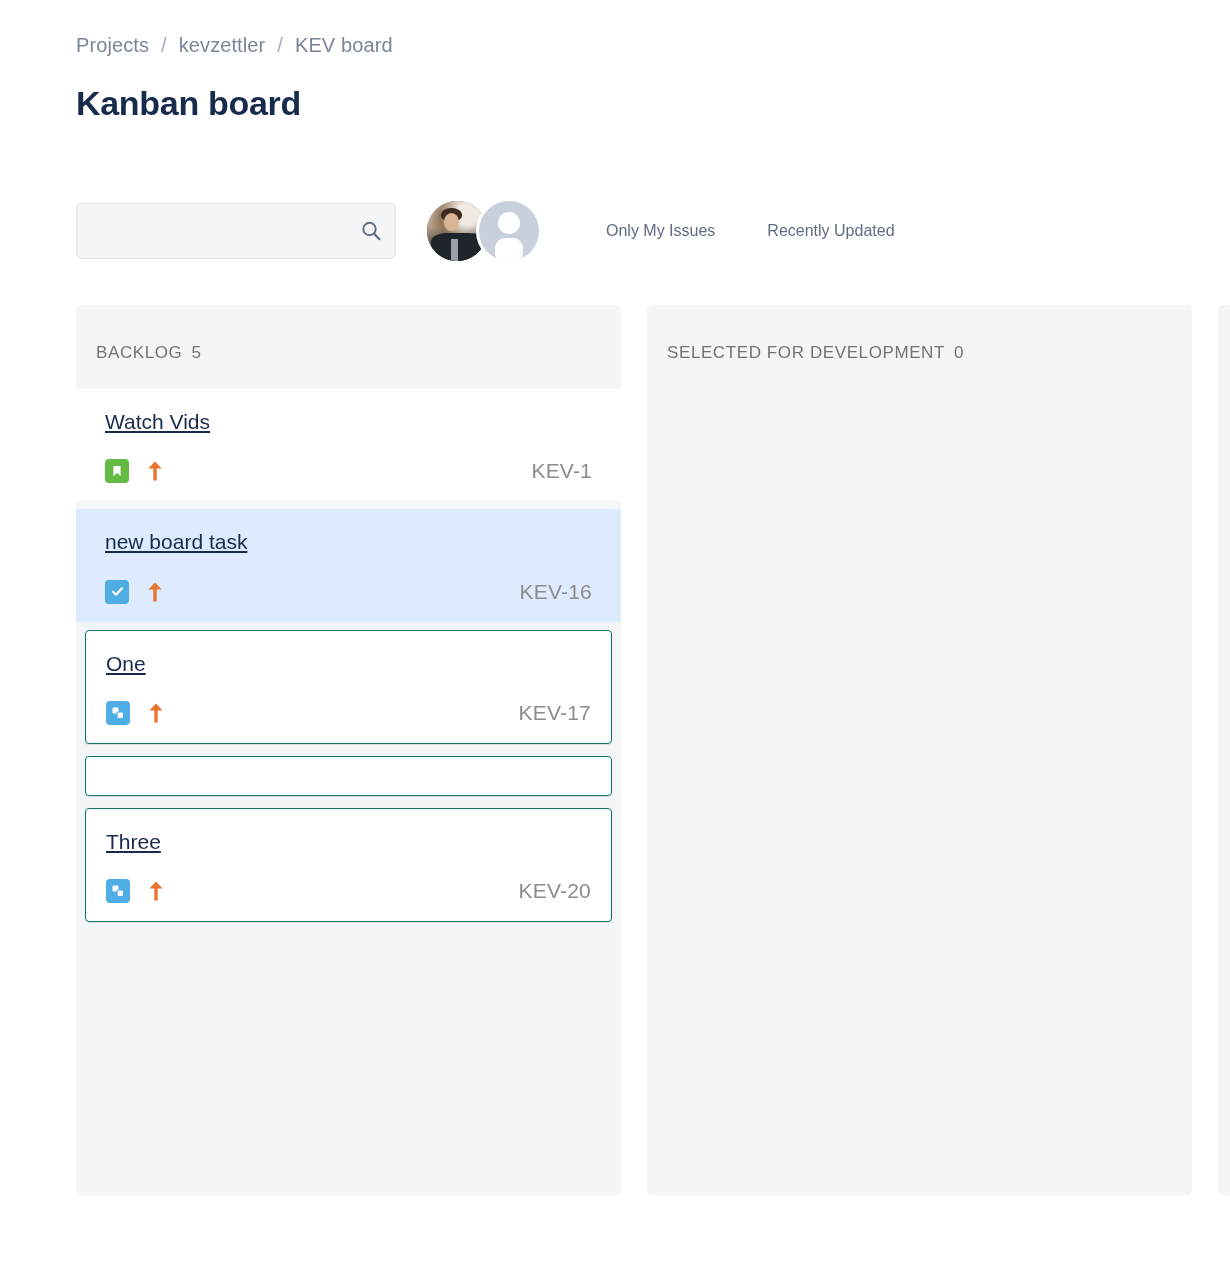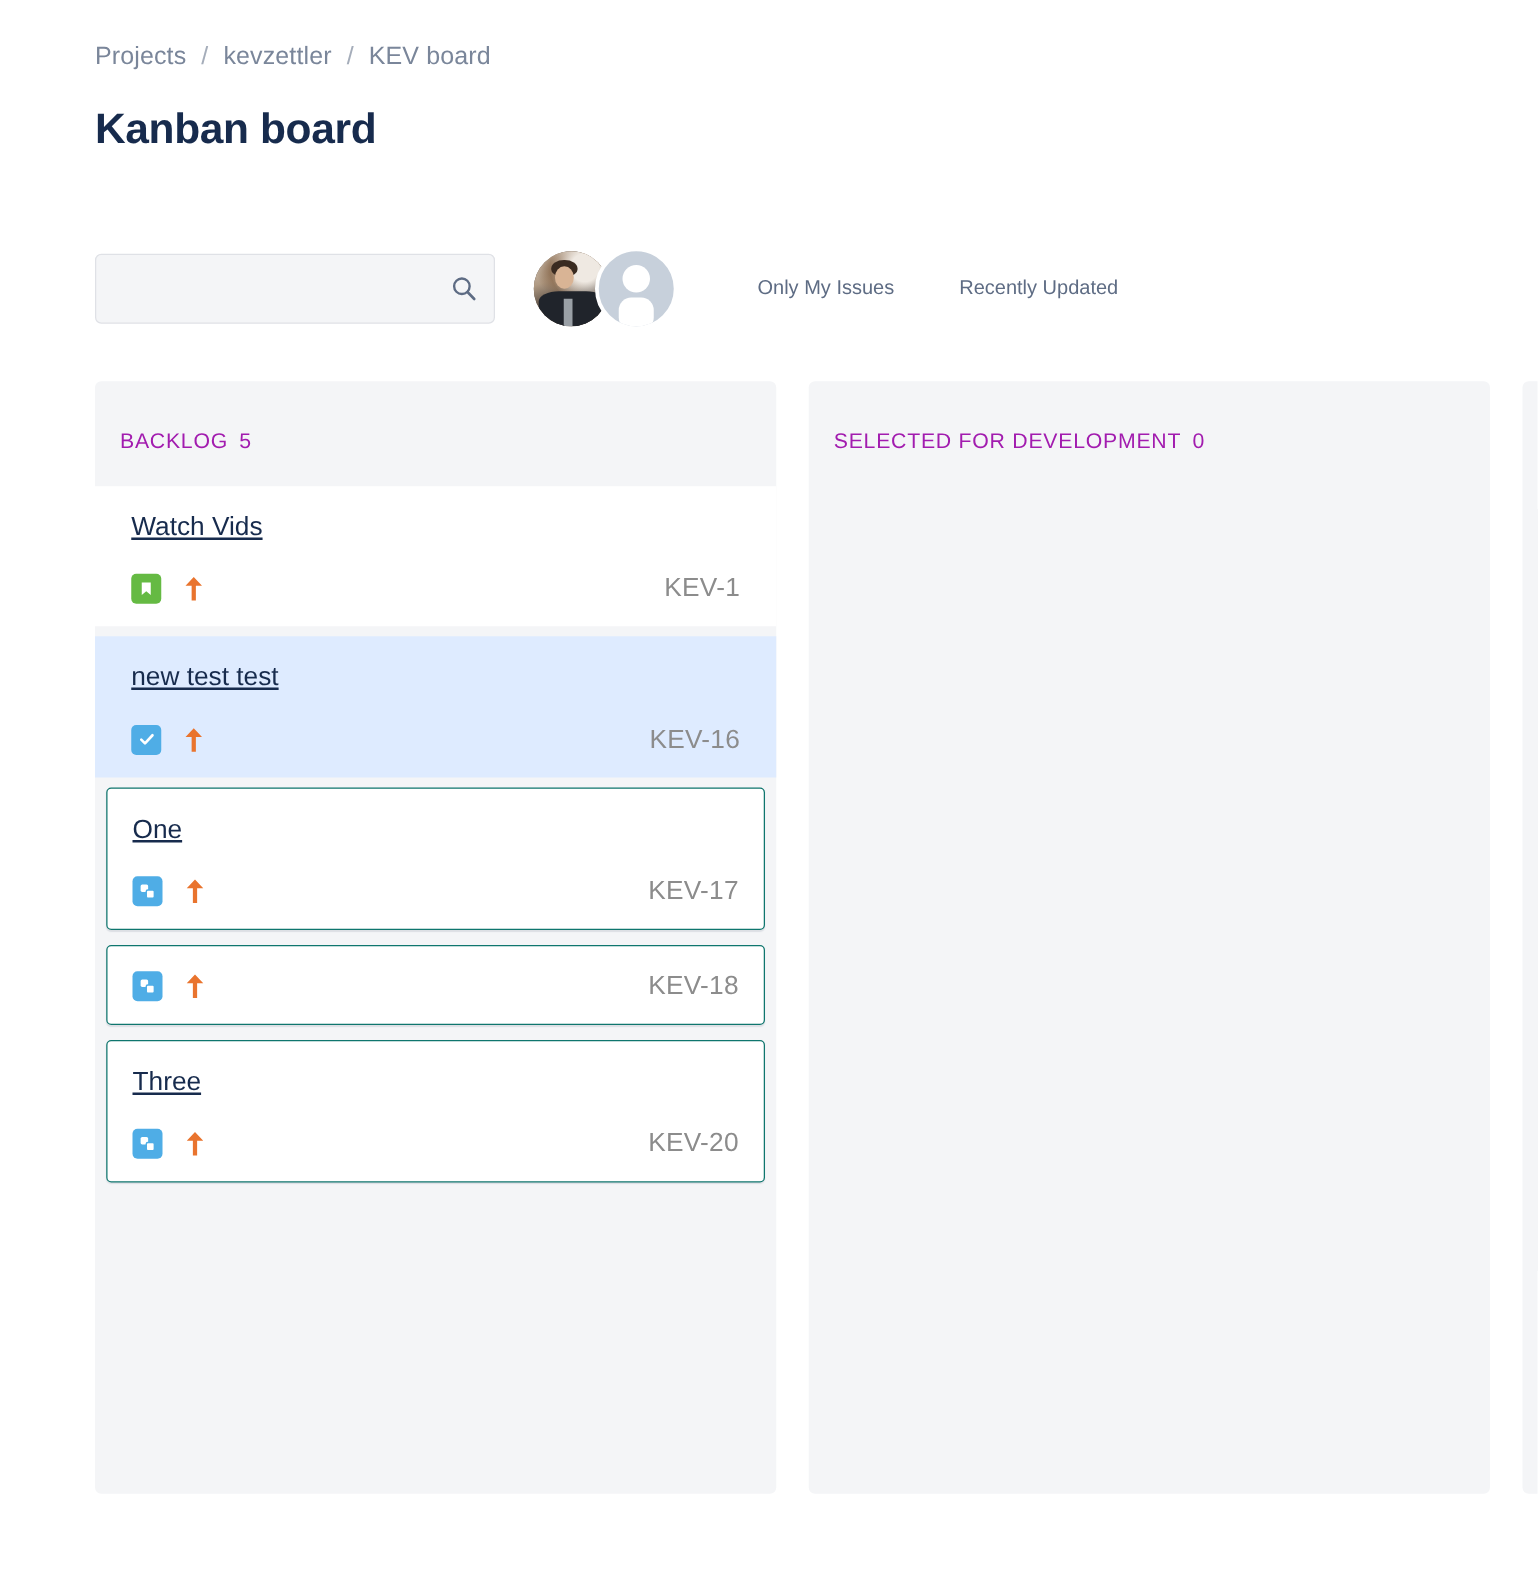--- a/index.html
+++ b/index.html
@@ -183,21 +183,21 @@
   .column {
     background: #F4F5F7;
     border-radius: 5px;
     width: 545px;
     min-height: 890px;
     padding: 0 0 14px 0;
     flex: none;
   }
   .column-header {
     font-size: 17px;
-    color: #a21caf;
+    color: #737373;
     letter-spacing: 0.6px;
     text-transform: uppercase;
     padding: 38px 20px 26px 20px;
     display: flex;
     align-items: center;
     gap: 9px;
   }
   .column-body {
     padding: 0 9px;
     display: flex;
@@ -346,21 +346,21 @@
                   <path d="M10 2.5 L17 10 L14.6 10 L14.6 10 Z" fill="none"></path>
                   <path d="M10 2.6 L16.6 9.6 L11.7 9.6 L11.7 21.4 L8.3 21.4 L8.3 9.6 L3.4 9.6 Z" fill="#E9742E"></path>
                 </svg>
               </span>
             </div>
             <span class="card-key">KEV-1</span>
           </div>
         </article>
 
         <article class="card selected">
-          <div class="card-title">new test test</div>
+          <div class="card-title">new board task</div>
           <div class="card-footer">
             <div class="card-meta">
               <span class="type-icon" style="background:#4FADE6;">
                 <svg width="15" height="15" viewBox="0 0 15 15">
                     <path d="M3 7.7 L6 10.7 L12 4.2" stroke="#FFFFFF" stroke-width="2.1" fill="none" stroke-linecap="round" stroke-linejoin="round"></path>
                   </svg>
               </span>
               <span class="prio-icon">
                 <svg width="20" height="24" viewBox="0 0 20 24">
                   <path d="M10 2.6 L16.6 9.6 L11.7 9.6 L11.7 21.4 L8.3 21.4 L8.3 9.6 L3.4 9.6 Z" fill="#E9742E"></path>
@@ -385,36 +385,20 @@
                 <svg width="20" height="24" viewBox="0 0 20 24">
                   <path d="M10 2.6 L16.6 9.6 L11.7 9.6 L11.7 21.4 L8.3 21.4 L8.3 9.6 L3.4 9.6 Z" fill="#E9742E"></path>
                 </svg>
               </span>
             </div>
             <span class="card-key">KEV-17</span>
           </div>
         </article>
 
         <article class="card boxed">
-          <div class="card-footer">
-            <div class="card-meta">
-              <span class="type-icon" style="background:#4FADE6;">
-                <svg width="16" height="16" viewBox="0 0 16 16">
-                  <rect x="2.5" y="2.5" width="6" height="6" rx="1.3" fill="#FFFFFF"></rect>
-                  <rect x="7" y="7" width="6.5" height="6.5" rx="1.3" fill="#FFFFFF" stroke="#4FADE6" stroke-width="1.2"></rect>
-                </svg>
-              </span>
-              <span class="prio-icon">
-                <svg width="20" height="24" viewBox="0 0 20 24">
-                  <path d="M10 2.6 L16.6 9.6 L11.7 9.6 L11.7 21.4 L8.3 21.4 L8.3 9.6 L3.4 9.6 Z" fill="#E9742E"></path>
-                </svg>
-              </span>
-            </div>
-            <span class="card-key">KEV-18</span>
-          </div>
         </article>
 
         <article class="card boxed">
           <div class="card-title">Three</div>
           <div class="card-footer">
             <div class="card-meta">
               <span class="type-icon" style="background:#4FADE6;">
                 <svg width="16" height="16" viewBox="0 0 16 16">
                   <rect x="2.5" y="2.5" width="6" height="6" rx="1.3" fill="#FFFFFF"></rect>
                   <rect x="7" y="7" width="6.5" height="6.5" rx="1.3" fill="#FFFFFF" stroke="#4FADE6" stroke-width="1.2"></rect>

